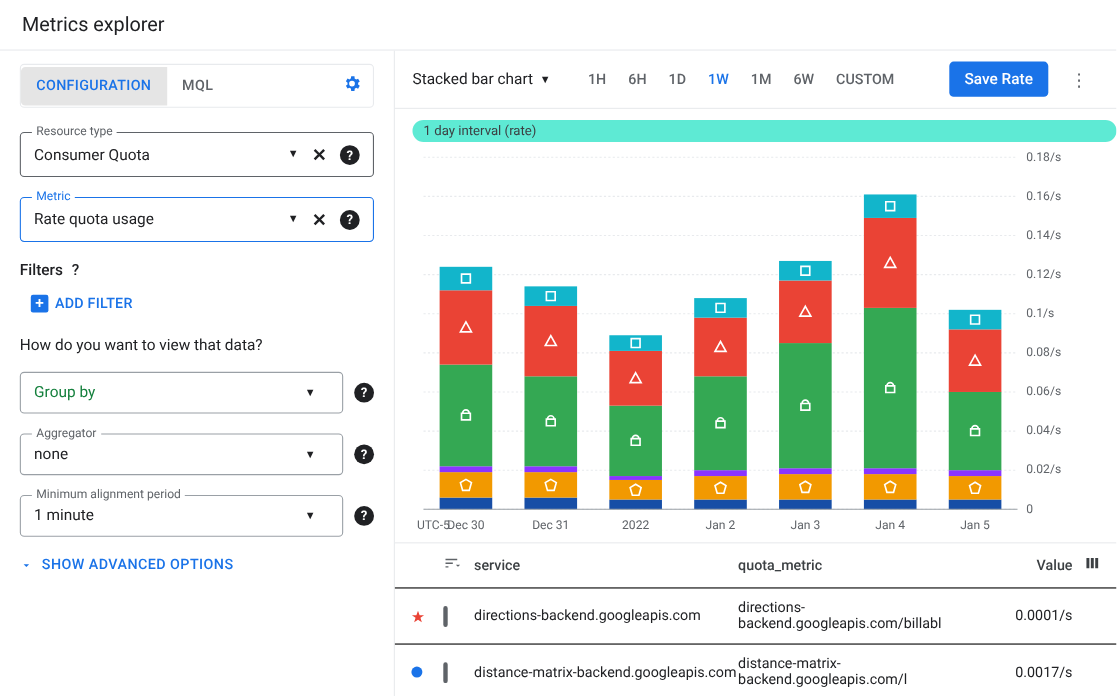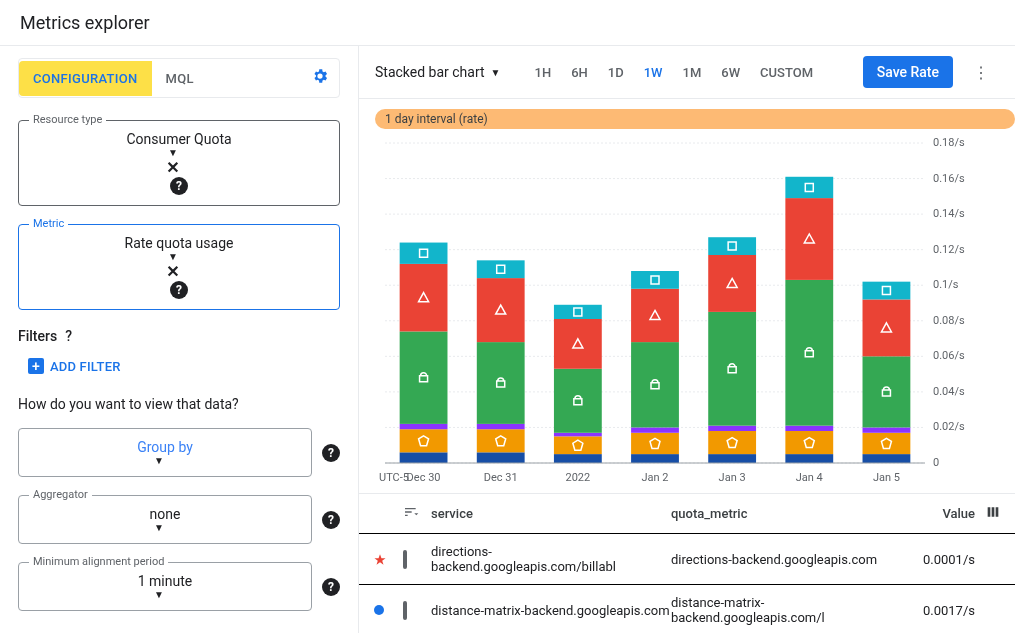--- a/index.html
+++ b/index.html
@@ -6,29 +6,29 @@
 body { background: #fff; color: #202124; width: 1015px; height: 633px; overflow: hidden; }
 
 .page-title { font-size: 18px; font-weight: 400; padding: 12px 20px; border-bottom: 1px solid #e8eaed; }
 
 .main { display: flex; height: calc(100% - 45px); }
 
 .sidebar { width: 395px; border-right: 1px solid #e8eaed; padding: 12px 18px 0 18px; overflow-y:auto;}
 .tabbar { display:flex; align-items:center; justify-content:space-between; border:1px solid #e8eaed; border-radius:4px; padding:0; margin-bottom:22px; }
 .tabs { display:flex; }
 .tab { padding:10px 14px; font-size:13px; letter-spacing:.3px; font-weight:500; color:#5f6368; cursor:pointer; }
-.tab.active { color:#1a73e8; background:#fde047; border-radius:4px 0 0 4px;}
+.tab.active { color:#1a73e8; background:#e5e5e5; border-radius:4px 0 0 4px;}
 .gear { padding:8px 10px; color:#1a73e8; cursor:pointer; }
 
-.field { position:relative; border:1px solid #5f6368; border-radius:4px; padding:10px 12px; margin-bottom:18px; display:flex; align-items:center;flex-direction:column; }
+.field { position:relative; border:1px solid #5f6368; border-radius:4px; padding:10px 12px; margin-bottom:18px; display:flex; align-items:center; }
 .field.blue { border-color:#1a73e8; }
 .field-label { position:absolute; top:-8px; left:10px; background:#fff; font-size:11px; color:#5f6368; padding:0 4px; }
 .field.blue .field-label { color:#1a73e8; }
 .field-value { flex:1; font-size:14px; color:#202124; }
-.field-value.placeholder { color:#3b82f6; }
+.field-value.placeholder { color:#15803d; }
 .field .caret { margin-right:12px; font-size:10px; }
 .field .clear { margin-right:12px; font-size:16px; cursor:pointer; font-weight:bold;}
 .field .help { width:18px; height:18px; background:#202124; color:#fff; border-radius:50%; display:flex; align-items:center; justify-content:center; font-size:12px; font-weight:bold; }
 
 .section-label { font-size:14px; font-weight:500; display:flex; align-items:center; gap:8px; margin-bottom:12px; }
 .add-filter { display:flex; align-items:center; gap:6px; color:#1a73e8; font-size:13px; font-weight:500; cursor:pointer; margin:14px 0 22px 10px; letter-spacing:.2px;}
 .add-filter .plus { width:16px; height:16px; background:#1a73e8; color:#fff; display:flex; align-items:center; justify-content:center; font-size:14px; border-radius:2px; }
 
 .question { font-size:14px; font-weight:400; margin-bottom:16px; }
 
@@ -41,21 +41,21 @@
 
 .panel { flex:1; display:flex; flex-direction:column; }
 .toolbar { display:flex; align-items:center; padding:10px 16px; border-bottom:1px solid #e8eaed; gap:4px;}
 .chart-type { font-size:14px; display:flex; align-items:center; gap:6px; cursor:pointer; margin-right:20px;}
 .range-btn { font-size:13px; color:#5f6368; padding:6px 10px; cursor:pointer; font-weight:500;}
 .range-btn.active { color:#1a73e8; }
 .spacer { flex:1; }
 .save-btn { background:#1a73e8; color:#fff; border:none; border-radius:4px; padding:8px 14px; font-size:14px; cursor:pointer; font-weight:500;}
 .overflow { padding:6px 10px; cursor:pointer; color:#5f6368; margin-left:6px;}
 
-.chip { background:#fdba74; border-radius:12px; padding:3px 10px; font-size:12px; color:#3c4043; display:inline-block; margin:10px 0 4px 16px; }
+.chip { background:#5eead4; border-radius:12px; padding:3px 10px; font-size:12px; color:#3c4043; display:inline-block; margin:10px 0 4px 16px; }
 
 .chart-area { position:relative; padding:0 0 0 16px; }
 .chart-svg { display:block; }
 
 .table { border-top:1px solid #e8eaed; font-size:13px; }
 .trow { display:grid; grid-template-columns:30px 28px 240px 240px 70px 20px; align-items:center; padding:10px 14px; border-bottom:1px solid #000000; }
 .trow.head { font-weight:500; color:#3c4043; }
 .trow.head .cols-icon { justify-self:end; }
 .swatch { width:12px; height:12px; display:inline-block; }
 .checkbox { width:14px; height:14px; border:2px solid #5f6368; border-radius:2px; cursor:pointer;}
@@ -129,20 +129,26 @@
 
     <div class="field-row">
       <div class="field">
         <span class="field-label">Minimum alignment period</span>
         <span class="field-value">1 minute</span>
         <span class="caret">▼</span>
       </div>
       <span class="help-out">?</span>
     </div>
 
+    <div class="adv">
+      <svg width="12" height="12" viewBox="0 0 24 24">
+          <path fill="#1a73e8" d="M7 10l5 5 5-5z"></path>
+        </svg>
+      <span>SHOW ADVANCED OPTIONS</span>
+    </div>
   </div>
 
   <div class="panel">
     <div class="toolbar">
       <div class="chart-type">
         <span>Stacked bar chart</span>
         <span style="font-size:10px">▼</span>
       </div>
       <div id="ranges" style="display:flex;">
           <div class="range-btn">1H</div>
@@ -281,22 +287,22 @@
               <path fill="#3c4043" d="M4 5h4v14H4zM10 5h4v14h-4zM16 5h4v14h-4z"></path>
             </svg>
         </span>
       </div>
       <div id="tbody">
           <div class="trow">
             <span class="swatch"><svg width="14" height="14" viewBox="0 0 24 24">
                 <path fill="#ea4335" d="M12 2l2.5 7h7l-5.7 4.2 2.2 7L12 16l-6 4.2 2.2-7L2.5 9h7z"></path>
               </svg></span>
             <span><span class="checkbox"></span></span>
+            <span>directions-backend.googleapis.com</span>
             <span>directions-backend.googleapis.com/billabl</span>
-            <span>directions-backend.googleapis.com</span>
             <span class="val-col">0.0001/s</span>
             <span></span>
           </div>
           <div class="trow">
             <span class="swatch"><svg width="12" height="12">
                 <circle cx="6" cy="6" r="5" fill="#1a73e8"></circle>
               </svg></span>
             <span><span class="checkbox"></span></span>
             <span>distance-matrix-backend.googleapis.com</span>
             <span>distance-matrix-backend.googleapis.com/l</span>

